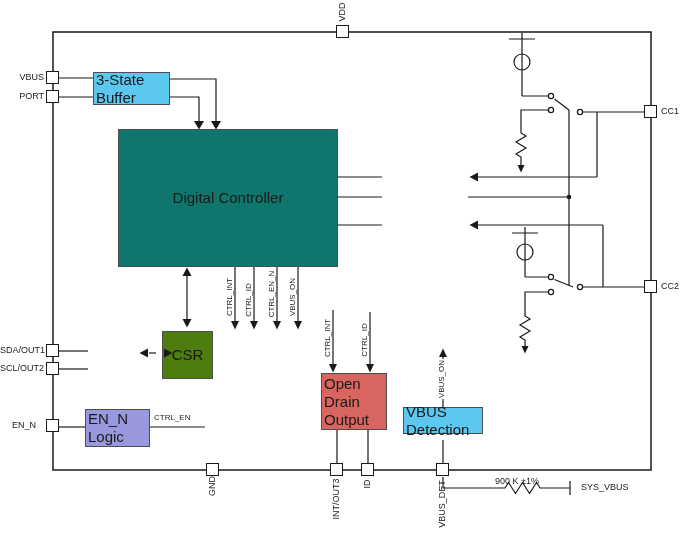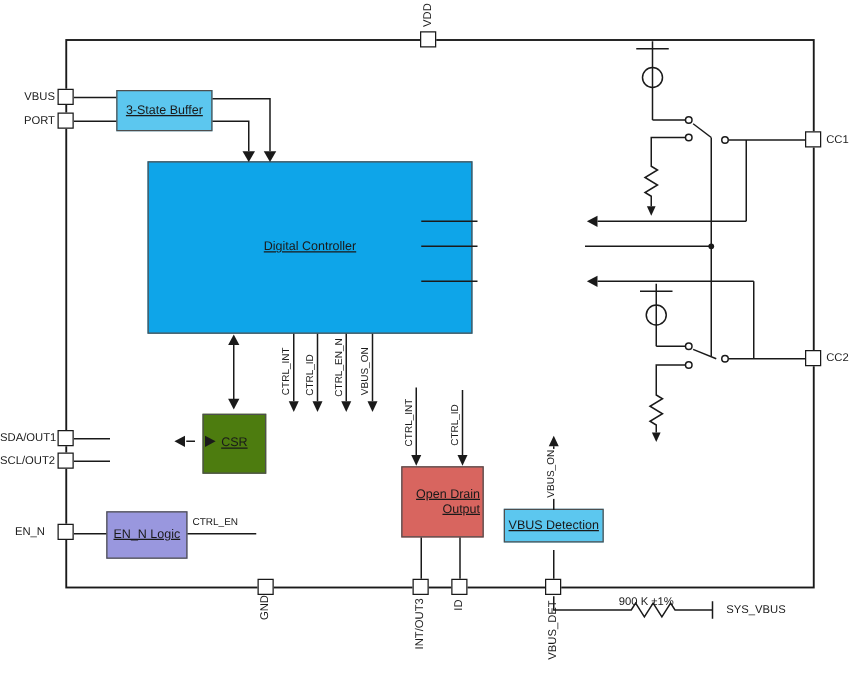--- a/index.html
+++ b/index.html
@@ -1,38 +1,38 @@
 <!DOCTYPE html>
 <html><head>
 <meta charset="utf-8">
 <style>
   html,body{margin:0;padding:0;background:#fff;}
   .stage{position:relative;width:680px;height:540px;background:#ffffff;
          font-family:"Liberation Sans",sans-serif;color:#1a1a1a;overflow:hidden;}
   .block{position:absolute;z-index:1;display:flex;align-items:center;justify-content:center;
-         text-align:right;font-size:10px;line-height:1.2;border:1px solid #4e4e4e;
-         box-sizing:border-box;padding:2px;text-decoration:underline;}
+         text-align:left;font-size:15px;line-height:1.2;border:1px solid #4e4e4e;
+         box-sizing:border-box;padding:2px;}
   svg.wires{position:absolute;left:0;top:0;z-index:2;}
   .pin{position:absolute;width:13px;height:13px;background:#fff;border:1.5px solid #1a1a1a;
        box-sizing:border-box;z-index:3;}
   .lbl{position:absolute;font-size:9px;line-height:11px;white-space:nowrap;z-index:4;}
   .vl{transform:translate(-50%,-50%) rotate(-90deg);}
   .sig{font-size:8px;line-height:9px;}
   .sigbg{background:#fff;padding:0 1px;}
   .ra{text-align:right;}
 </style>
 </head>
 <body>
 
 <div class="stage">
 
   <div class="block" style="left:93px;top:72px;width:77px;height:33px;background:#5cc7ef">
       <span>3-State Buffer</span>
     </div>
-  <div class="block" style="left:118px;top:129px;width:260px;height:138px;background:#0ea5e9">
+  <div class="block" style="left:118px;top:129px;width:220px;height:138px;background:#0f766e">
       <span>Digital Controller</span>
     </div>
   <div class="block" style="left:162px;top:331px;width:51px;height:48px;background:#4d7c0f">
       <span>CSR</span>
     </div>
   <div class="block" style="left:321px;top:373px;width:66px;height:57px;background:#d8655f">
       <span>Open Drain Output</span>
     </div>
   <div class="block" style="left:85px;top:409px;width:65px;height:38px;background:#9997de">
       <span>EN_N Logic</span>

